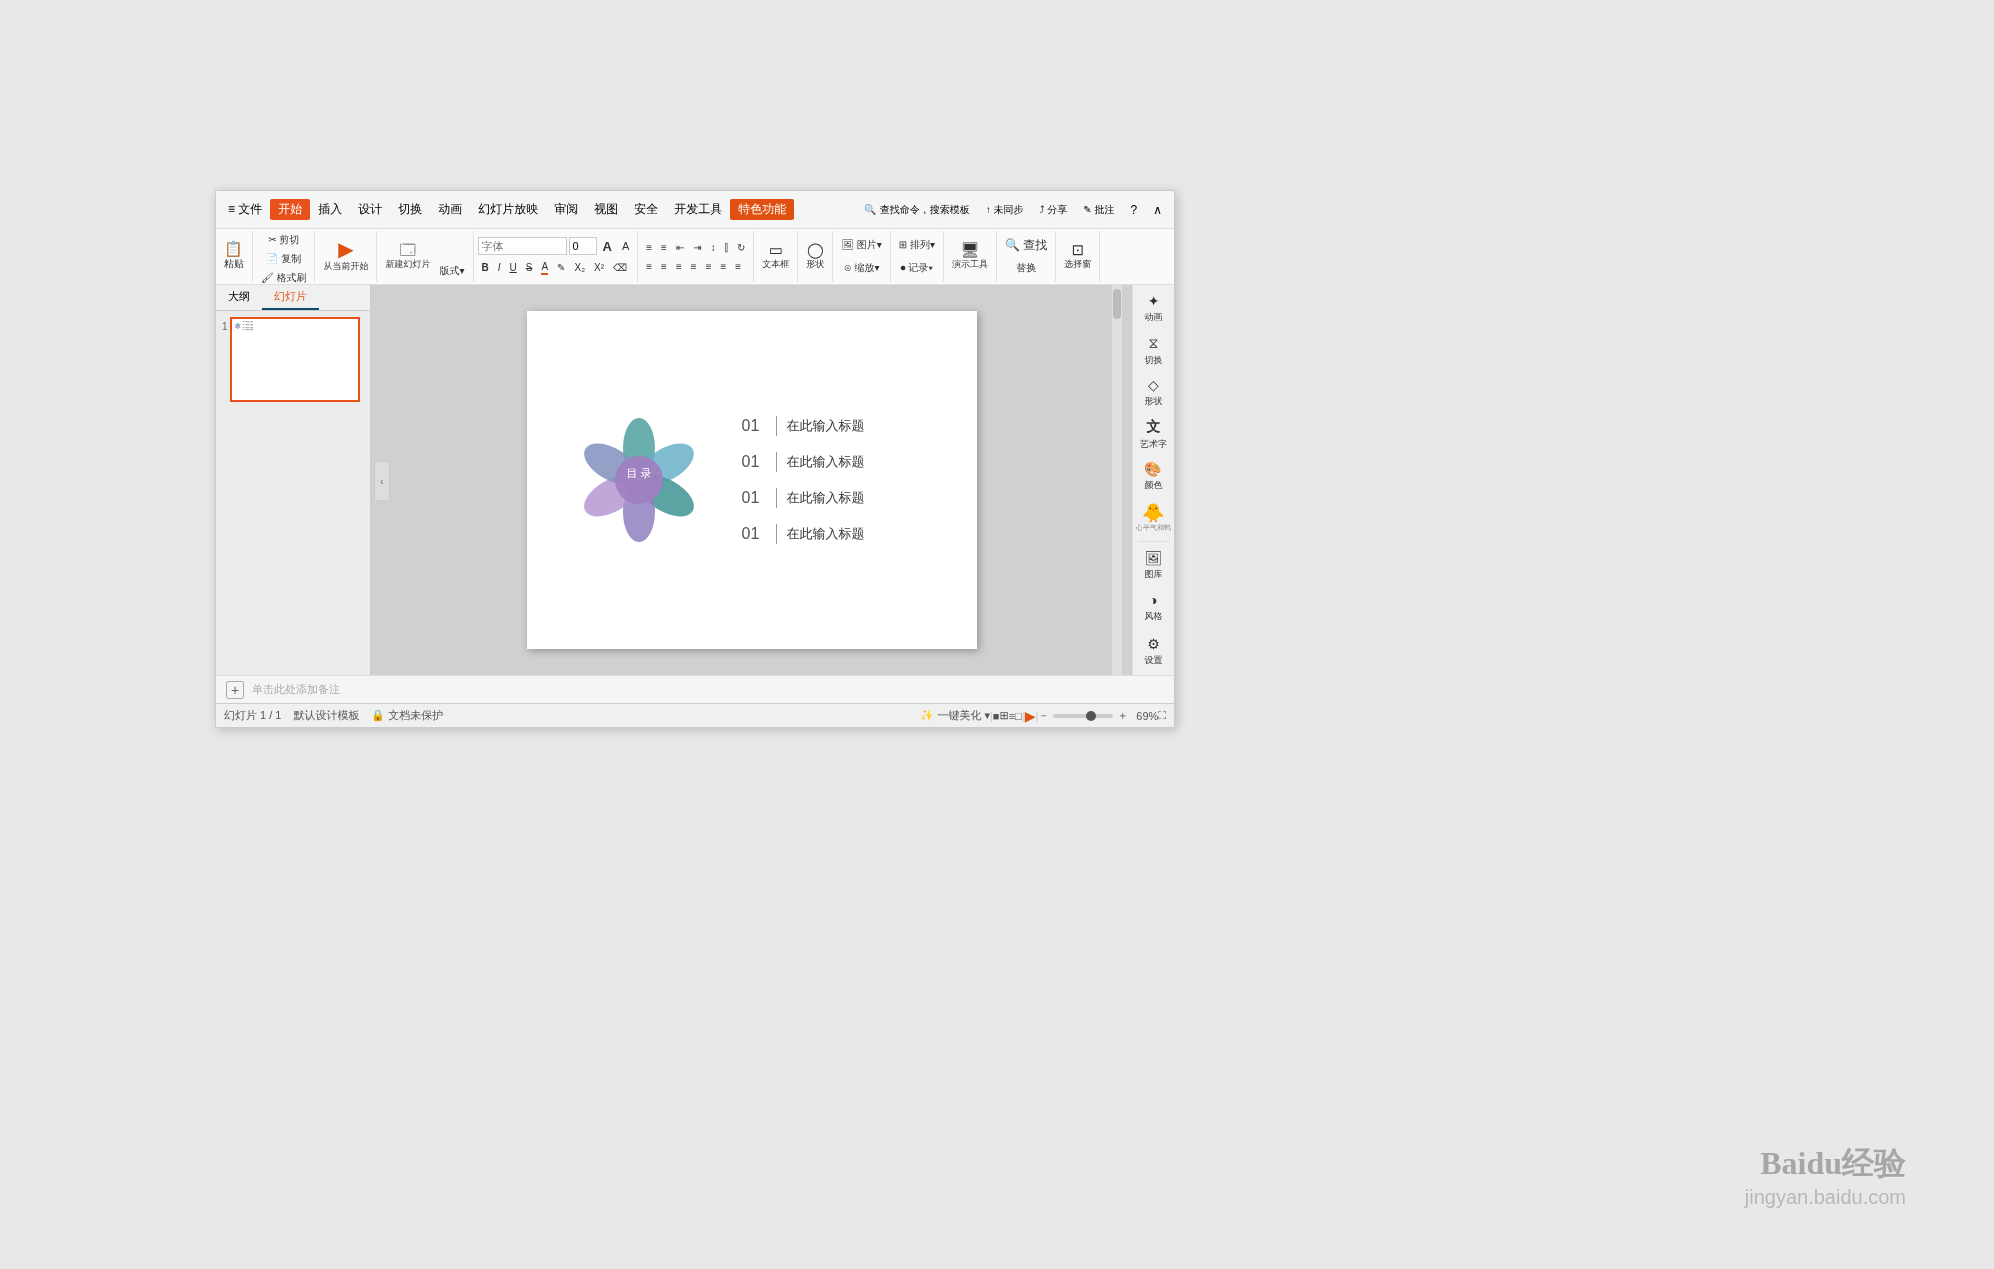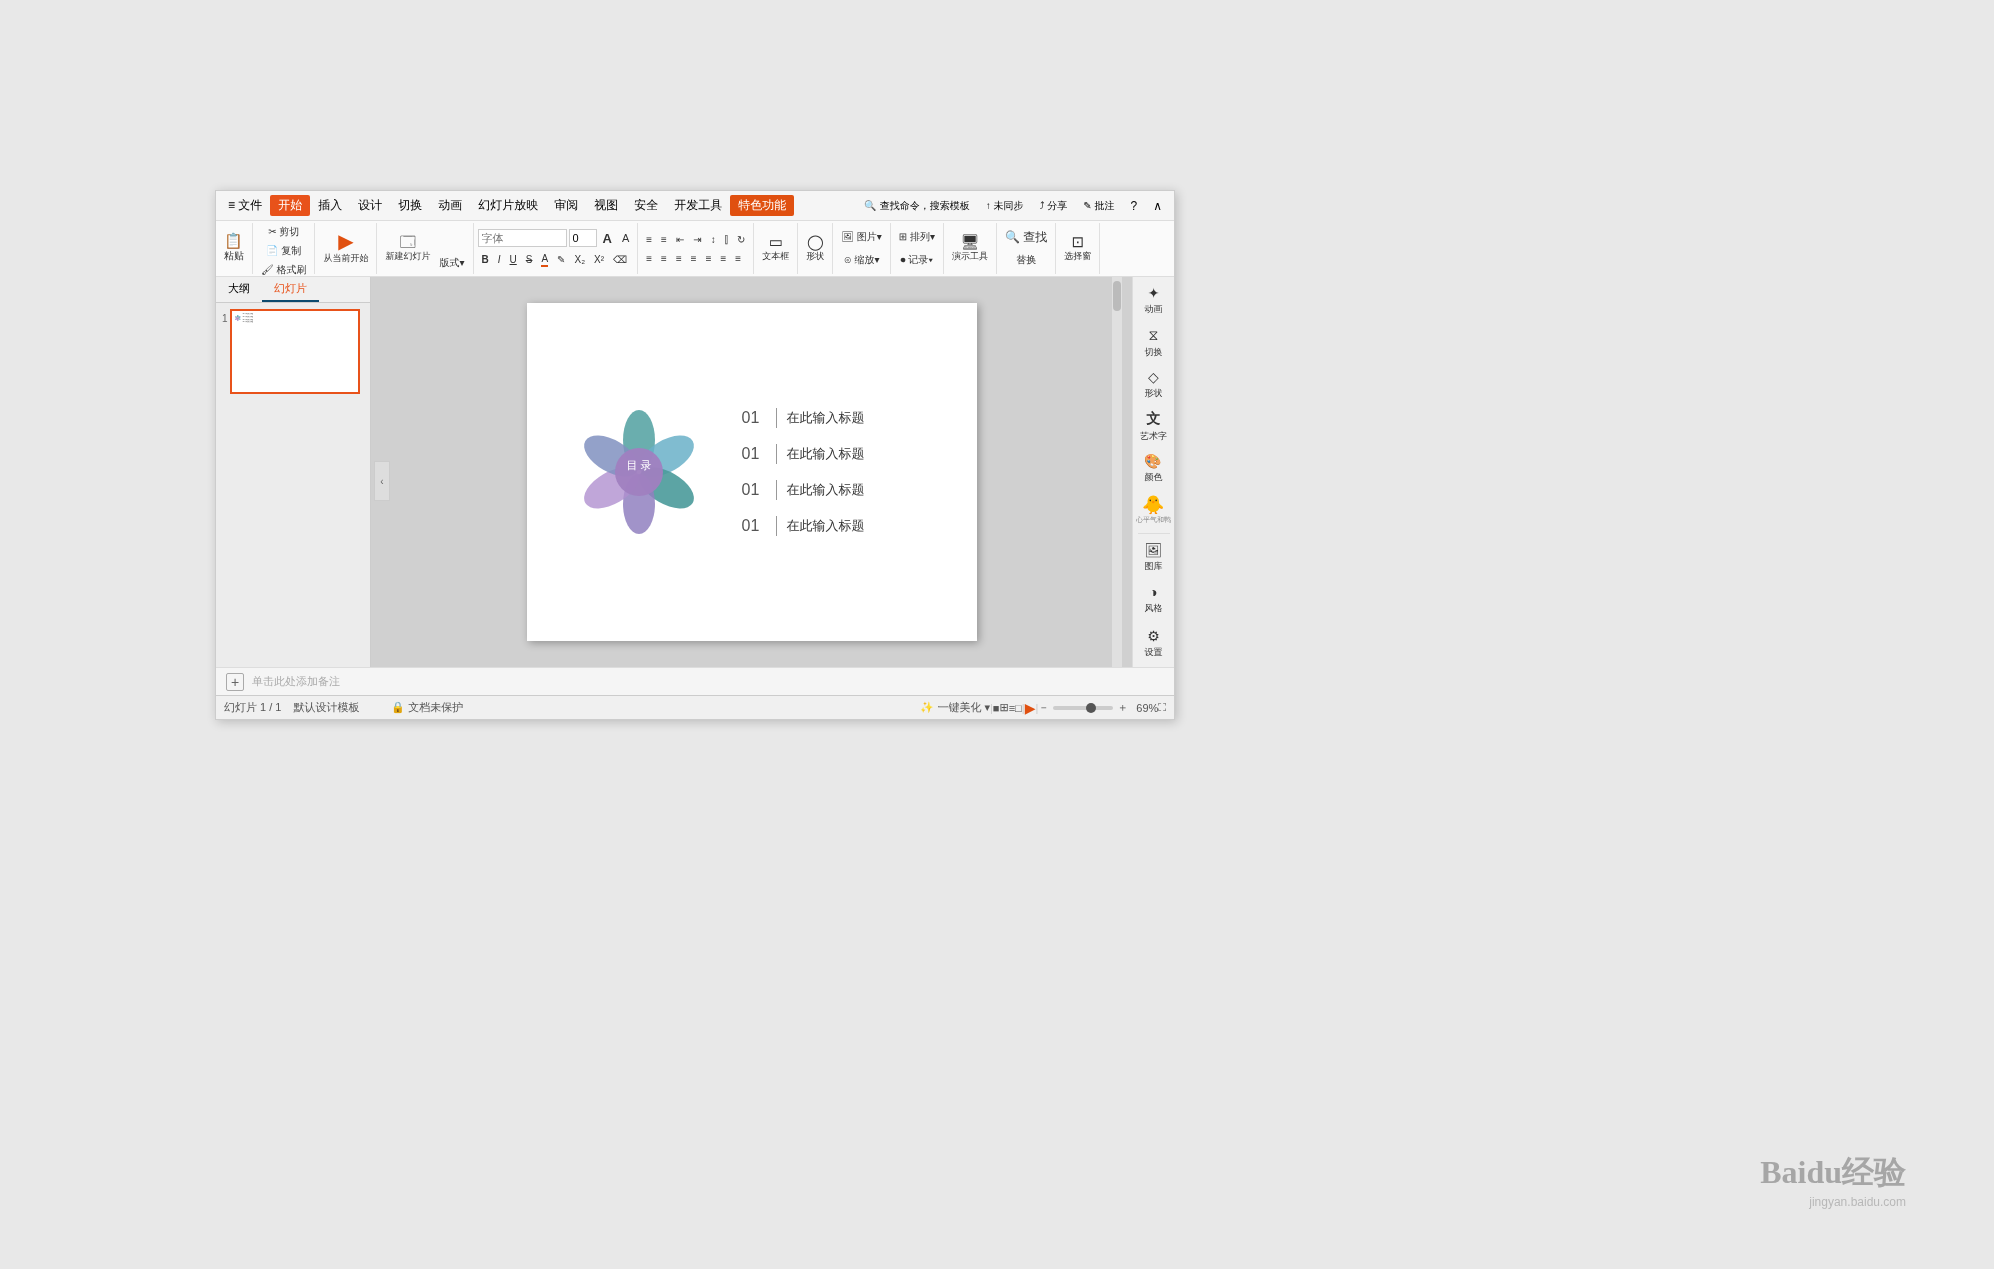--- a/index.html
+++ b/index.html
@@ -23,21 +23,21 @@
       box-shadow: 2px 2px 10px rgba(0,0,0,0.2);
     }
 
     
     .menu-bar {
       background: #f5f5f5;
       border-bottom: 1px solid #ddd;
       padding: 0 4px;
       display: flex;
       align-items: center;
-      height: 30px;
+      height: 38px;
       font-size: 12px;
     }
     .menu-item {
       padding: 2px 8px;
       cursor: pointer;
       white-space: nowrap;
     }
     .menu-item.active {
       background: #e8521a;
       color: white;
@@ -259,21 +259,21 @@
 
     
     .watermark {
       position: absolute;
       bottom: 60px;
       right: 88px;
       text-align: right;
       opacity: 0.5;
     }
     .watermark-title { font-size: 32px; font-weight: bold; color: #666; font-family: serif; }
-    .watermark-sub { font-size: 12px; color: #888; }
+    .watermark-sub { font-size: 20px; color: #888; }
     .ribbon-full {
       display: flex;
       align-items: stretch;
       padding: 2px 0;
       height: 56px;
       border-bottom: 1px solid #ddd;
       background: #fafafa;
       overflow: hidden;
     }
     .ribbon-group {
@@ -622,21 +622,21 @@
 
   <div class="notes-bar">
     <div class="add-btn">+</div>
     <span style="color:#aaa;">单击此处添加备注</span>
   </div>
 
   <div class="status-bar">
     <div class="status-left">
       <span>幻灯片 1 / 1</span>
       <span style="cursor:pointer;">默认设计模板</span>
-      <span style="cursor:pointer;margin-left:20px;">
+      <span style="cursor:pointer;">
         🔒 <span>文档未保护</span>
       </span>
     </div>
     <div class="status-right">
       <span style="cursor:pointer;">
         ✨ <span>一键美化</span> ▾
       </span>
       <span style="color:#ccc;">|</span>
       <span style="cursor:pointer;">■</span>
       <span style="cursor:pointer;">⊞</span>

